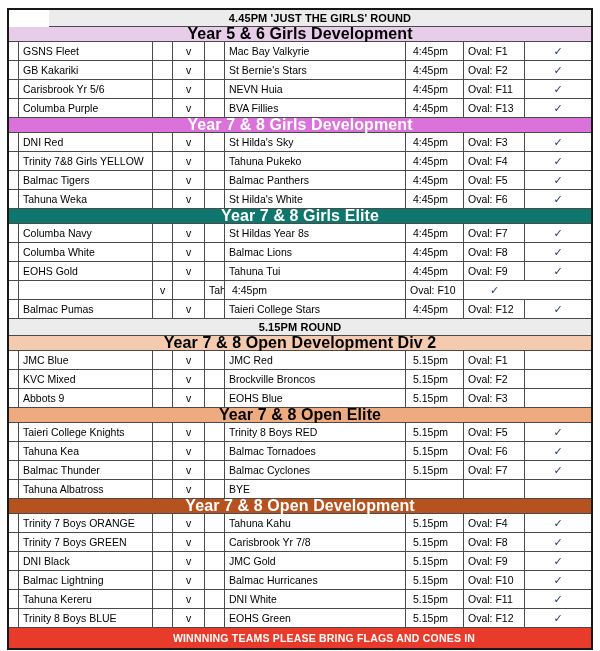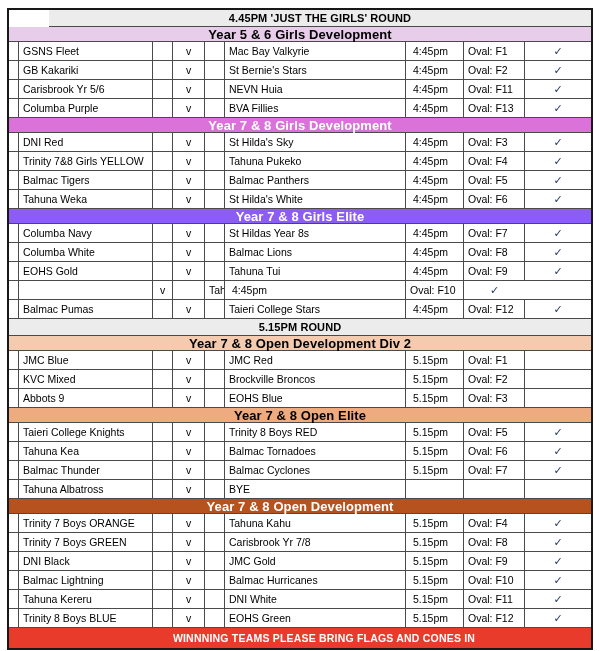--- a/index.html
+++ b/index.html
@@ -20,21 +20,21 @@
     display:flex;align-items:center;justify-content:center;
   }
   .row:last-child{border-bottom:none;padding-left:48px;}
   .round-header{
     height:17px;
     font-size:11px;font-weight:bold;color:#000;
     letter-spacing:0.1px;
   }
   .section-header{
     height:15px;
-    font-size:13px;font-weight:bold;
+    font-size:16px;font-weight:bold;
     letter-spacing:0.1px;
   }
   .banner{
     height:20px;
     font-size:10.5px;font-weight:bold;
     letter-spacing:0.2px;
   }
   .match-row{
     height:19px;
     display:grid;
@@ -161,21 +161,21 @@
         <div class="cell"></div>
         <div class="cell versus">v</div>
         <div class="cell"></div>
         <div class="cell team">St Hilda's White</div>
         <div class="cell time">4:45pm</div>
         <div class="cell oval">Oval: F6</div>
         <div class="cell check">
           <span style="color: rgb(36, 54, 94);">✓</span>
         </div>
       </div>
-      <div class="row section-header" style="background: #8b5cf6; color: rgb(255, 255, 255);">Year 7 &amp; 8 Girls Elite</div>
+      <div class="row section-header" style="background: #0f766e; color: rgb(255, 255, 255);">Year 7 &amp; 8 Girls Elite</div>
       <div class="row match-row">
         <div class="cell"></div>
         <div class="cell team">Columba Navy</div>
         <div class="cell"></div>
         <div class="cell versus">v</div>
         <div class="cell"></div>
         <div class="cell team">St Hildas Year 8s</div>
         <div class="cell time">4:45pm</div>
         <div class="cell oval">Oval: F7</div>
         <div class="cell check">

